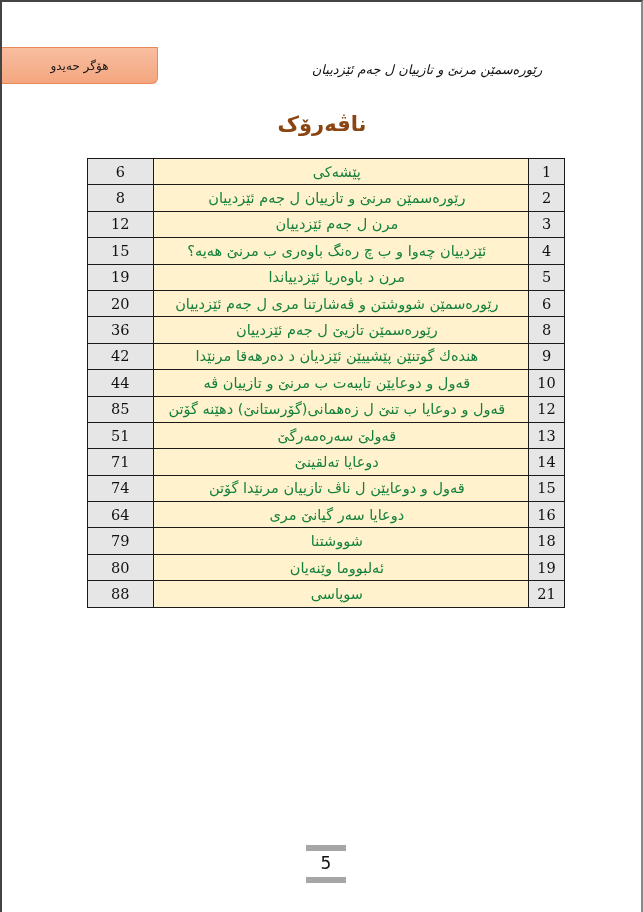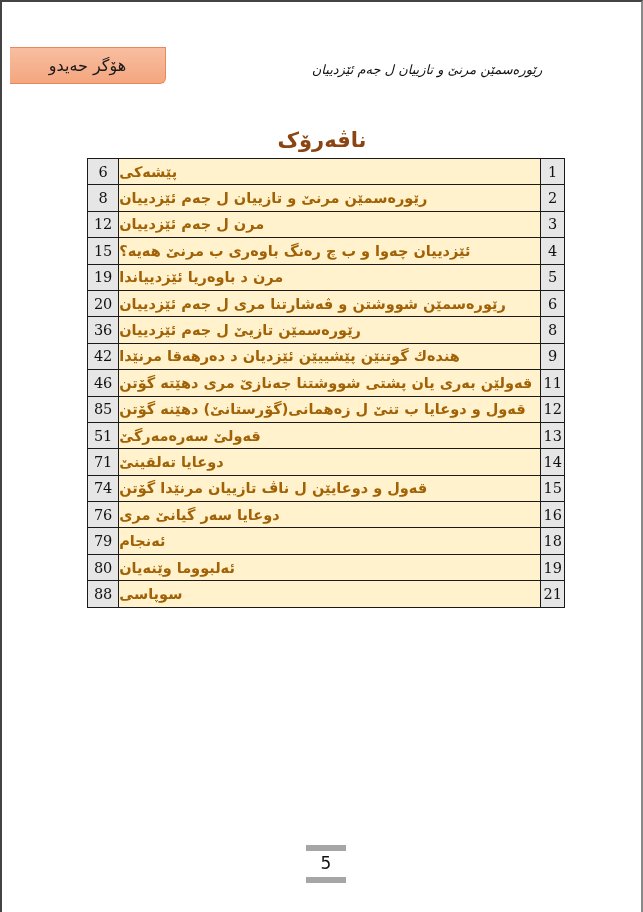--- a/index.html
+++ b/index.html
@@ -16,52 +16,52 @@
       height: 912px;
       box-sizing: border-box;
       border-top: 2px solid #444444;
       border-left: 2px solid #444444;
       border-right: 2px solid #8a8a8a;
       background: #ffffff;
       font-family: "DejaVu Sans", sans-serif;
     }
     .author-tab {
       position: absolute;
-      left: 8px;
+      left: 0;
       top: 45px;
       width: 156px;
       height: 37px;
       box-sizing: border-box;
       background: linear-gradient(to bottom, #f8bea0 0%, #f4a67f 100%);
       border: 1px solid #e9885a;
       border-left: none;
       border-radius: 0 0 6px 0;
       display: flex;
       align-items: center;
       justify-content: center;
       direction: rtl;
-      font-size: 16px;
+      font-size: 12px;
       color: #1a1a1a;
     }
     .running-header {
       position: absolute;
       left: 300px;
       top: 60px;
       width: 250px;
       text-align: center;
       direction: rtl;
       font-family: "DejaVu Serif", serif;
       font-style: italic;
       font-size: 13px;
       color: #111111;
     }
     .toc-title {
       position: absolute;
       left: 240px;
-      top: 126px;
+      top: 110px;
       width: 160px;
       text-align: center;
       direction: rtl;
       font-size: 21px;
       font-weight: bold;
       color: #8b4513;
     }
     table.toc {
       position: absolute;
       left: 85px;
@@ -79,27 +79,26 @@
     td.page-cell {
       width: 66px;
       background: #e6e6e6;
       text-align: center;
       font-family: "DejaVu Serif", serif;
       color: #111111;
     }
     td.title-cell {
       width: 376px;
       background: #fff2cc;
-      text-align: left;
+      text-align: center;
       direction: rtl;
       padding-right: 8px !important;
-      color: #a16207;
+      color: #15803d;
       white-space: nowrap;
       overflow: hidden;
-      font-weight: bold;
     }
     td.num-cell {
       width: 36px;
       background: #e6e6e6;
       text-align: center;
       font-family: "DejaVu Serif", serif;
       color: #111111;
     }
     .page-number-box {
       position: absolute;
@@ -186,26 +185,26 @@
       <td class="title-cell">رێورەسمێن تازیێ ل جەم ئێزدییان</td>
       <td class="num-cell">8</td>
     </tr>
 
     <tr>
       <td class="page-cell">42</td>
       <td class="title-cell">هندەك گوتنێن پێشییێن ئێزدیان د دەرهەقا مرنێدا</td>
       <td class="num-cell">9</td>
     </tr>
 
-
-    <tr>
-      <td class="page-cell">46</td>
-      <td class="title-cell">قەولێن بەری یان پشتی شووشتنا جەنازێ مری دهێتە گۆتن</td>
-      <td class="num-cell">11</td>
-    </tr>
+    <tr>
+      <td class="page-cell">44</td>
+      <td class="title-cell">قەول و دوعایێن تایبەت ب مرنێ و تازییان ڤە</td>
+      <td class="num-cell">10</td>
+    </tr>
+
 
     <tr>
       <td class="page-cell">85</td>
       <td class="title-cell">قەول و دوعایا ب تنێ ل زەهمانی(گۆرستانێ) دهێنە گۆتن</td>
       <td class="num-cell">12</td>
     </tr>
 
     <tr>
       <td class="page-cell">51</td>
       <td class="title-cell">قەولێ سەرەمەرگێ</td>
@@ -218,29 +217,29 @@
       <td class="num-cell">14</td>
     </tr>
 
     <tr>
       <td class="page-cell">74</td>
       <td class="title-cell">قەول و دوعایێن ل ناڤ تازییان مرنێدا گۆتن</td>
       <td class="num-cell">15</td>
     </tr>
 
     <tr>
-      <td class="page-cell">76</td>
+      <td class="page-cell">64</td>
       <td class="title-cell">دوعایا سەر گیانێ مری</td>
       <td class="num-cell">16</td>
     </tr>
 
 
     <tr>
       <td class="page-cell">79</td>
-      <td class="title-cell">ئەنجام</td>
+      <td class="title-cell">شووشتنا</td>
       <td class="num-cell">18</td>
     </tr>
 
     <tr>
       <td class="page-cell">80</td>
       <td class="title-cell">ئەلبووما وێنەیان</td>
       <td class="num-cell">19</td>
     </tr>
 
 

